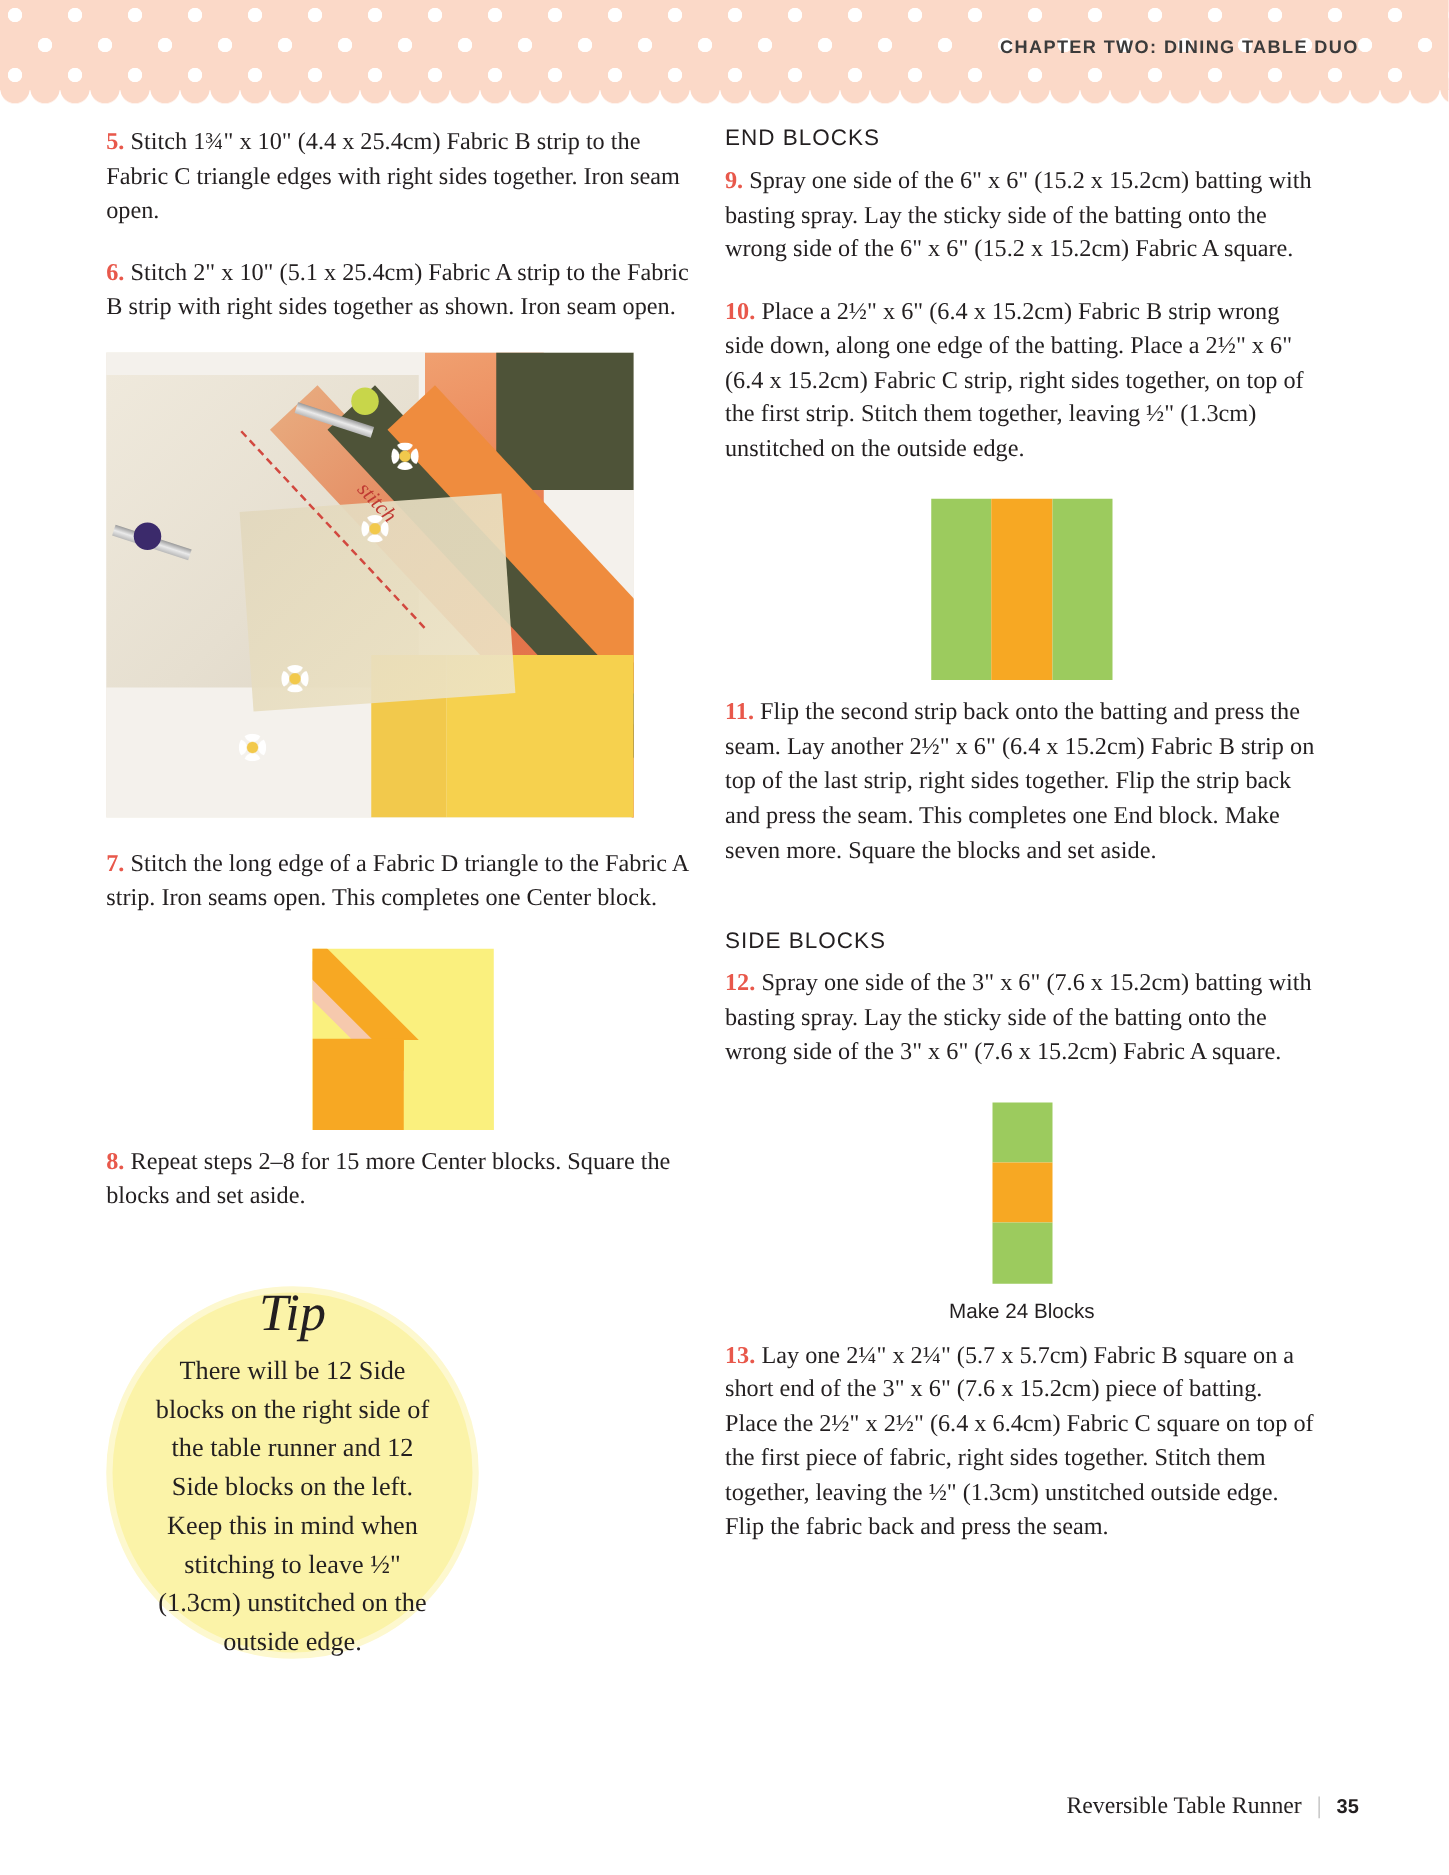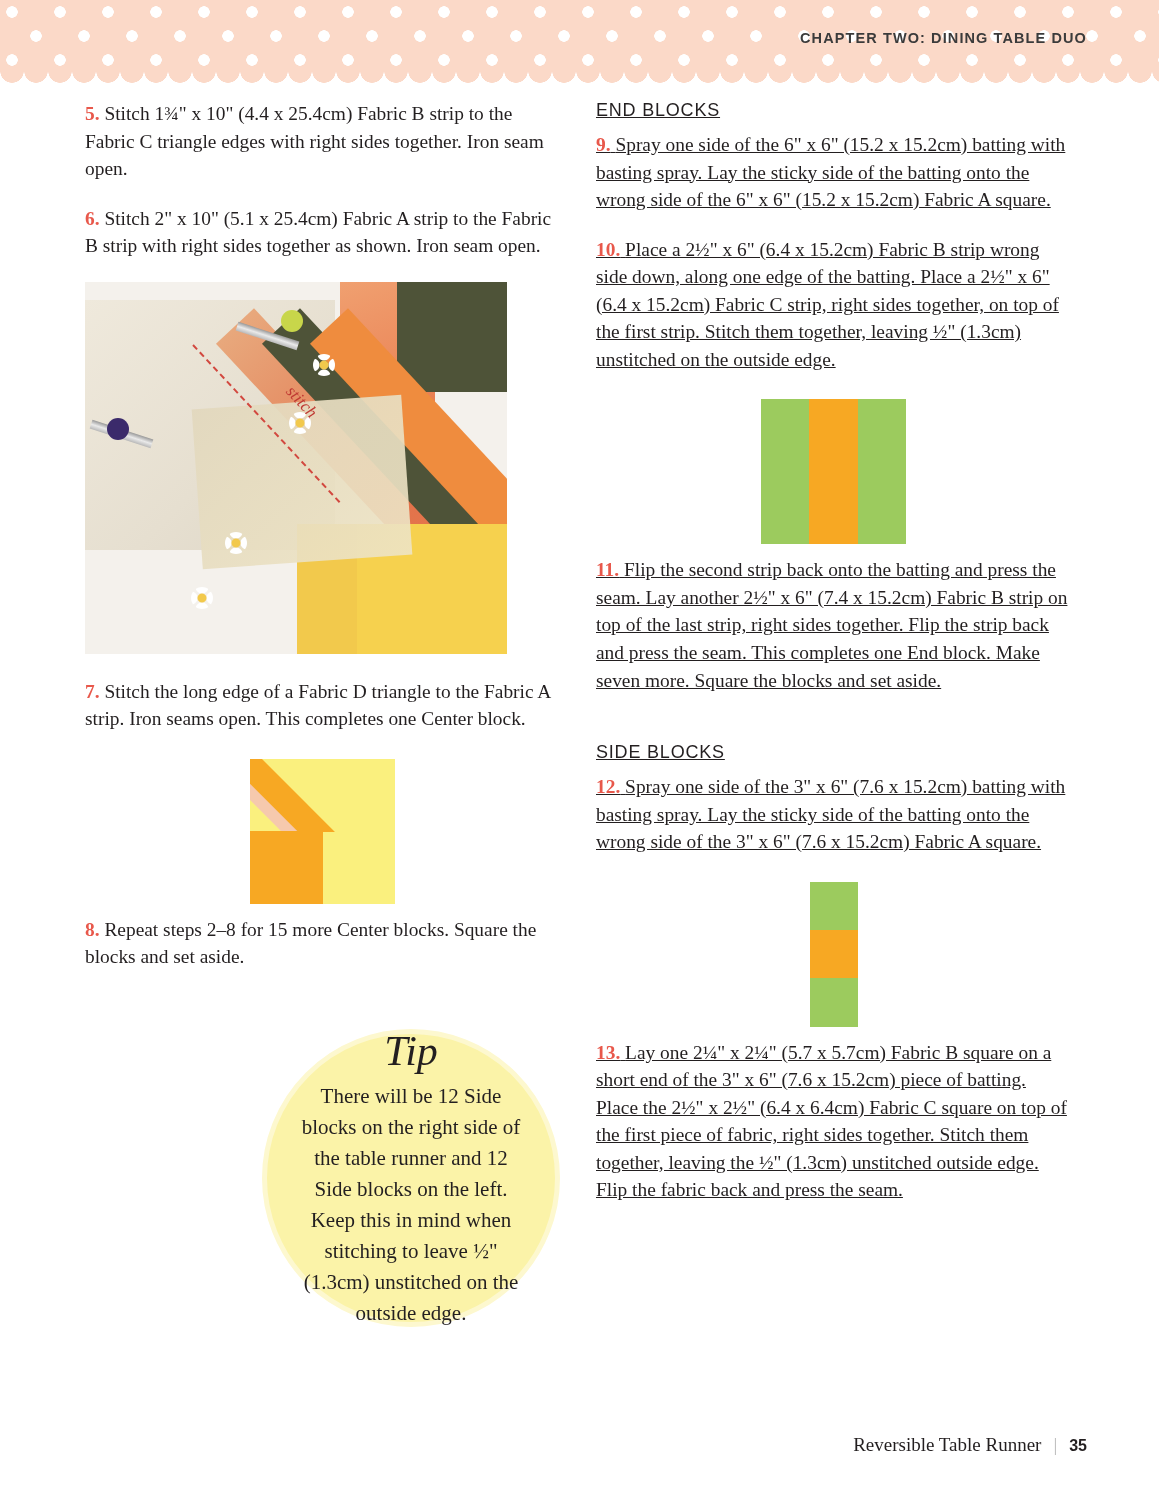--- a/index.html
+++ b/index.html
@@ -54,21 +54,21 @@
     font-weight: 600;
   }
 
   
   .col {
     position: absolute;
     top: 100px;
     width: 475px;
   }
   .col-left  { left: 85px; }
-  .col-right { left: 596px; text-decoration: underline; }
+  .col-right { left: 580px; }
 
   p.step {
     margin: 0 0 22px 0;
     font-size: 19.4px;
     line-height: 1.42;
     text-align: left;
   }
   .num {
     color: #e8584b;
     font-weight: bold;
@@ -254,21 +254,21 @@
     margin: 0 auto;
     display: flex;
     flex-direction: column;
   }
   .sb-row { width: 100%; }
 
   
   .tip-wrap {
     margin: 58px 0 0 0;
     display: flex;
-    justify-content: flex-end;
+    justify-content: flex-start;
   }
   .tip {
     width: 298px; height: 298px;
     border-radius: 50%;
     background: #fbf3a8;
     border: 5px solid #fdf8cf;
     box-sizing: border-box;
     display: flex;
     flex-direction: column;
     align-items: center;
@@ -397,38 +397,39 @@
   <div class="fig">
     <div class="end-block">
       <div class="eb-col" style="width:33.4%; background:#9ccb5e;"></div>
       <div class="eb-col" style="width:33.2%; background:#f7a823;"></div>
       <div class="eb-col" style="width:33.4%; background:#9ccb5e;"></div>
     </div>
   </div>
 
   <p class="step">
     <span class="num">11.</span>
-    <span>Flip the second strip back onto the batting and press the seam. Lay another 2½" x 6" (7.4 x 15.2cm) Fabric B strip on top of the last strip, right sides together. Flip the strip back and press the seam. This completes one End block. Make seven more. Square the blocks and set aside.</span>
+    <span>Flip the second strip back onto the batting and press the seam. Lay another 2½" x 6" (6.4 x 15.2cm) Fabric B strip on top of the last strip, right sides together. Flip the strip back and press the seam. This completes one End block. Make seven more. Square the blocks and set aside.</span>
   </p>
 
   <div class="gap-lg"></div>
 
   <h3 class="section">SIDE BLOCKS</h3>
 
   <p class="step">
     <span class="num">12.</span>
     <span>Spray one side of the 3" x 6" (7.6 x 15.2cm) batting with basting spray. Lay the sticky side of the batting onto the wrong side of the 3" x 6" (7.6 x 15.2cm) Fabric A square.</span>
   </p>
 
   <div class="fig">
     <div class="side-block">
       <div class="sb-row" style="height:33.4%; background:#9ccb5e;"></div>
       <div class="sb-row" style="height:33.2%; background:#f7a823;"></div>
       <div class="sb-row" style="height:33.4%; background:#9ccb5e;"></div>
     </div>
+    <div class="fig-caption">Make 24 Blocks</div>
   </div>
 
   <p class="step">
     <span class="num">13.</span>
     <span>Lay one 2¼" x 2¼" (5.7 x 5.7cm) Fabric B square on a short end of the 3" x 6" (7.6 x 15.2cm) piece of batting. Place the 2½" x 2½" (6.4 x 6.4cm) Fabric C square on top of the first piece of fabric, right sides together. Stitch them together, leaving the ½" (1.3cm) unstitched outside edge. Flip the fabric back and press the seam.</span>
   </p>
 
 </div>
 
 <div class="footer">

